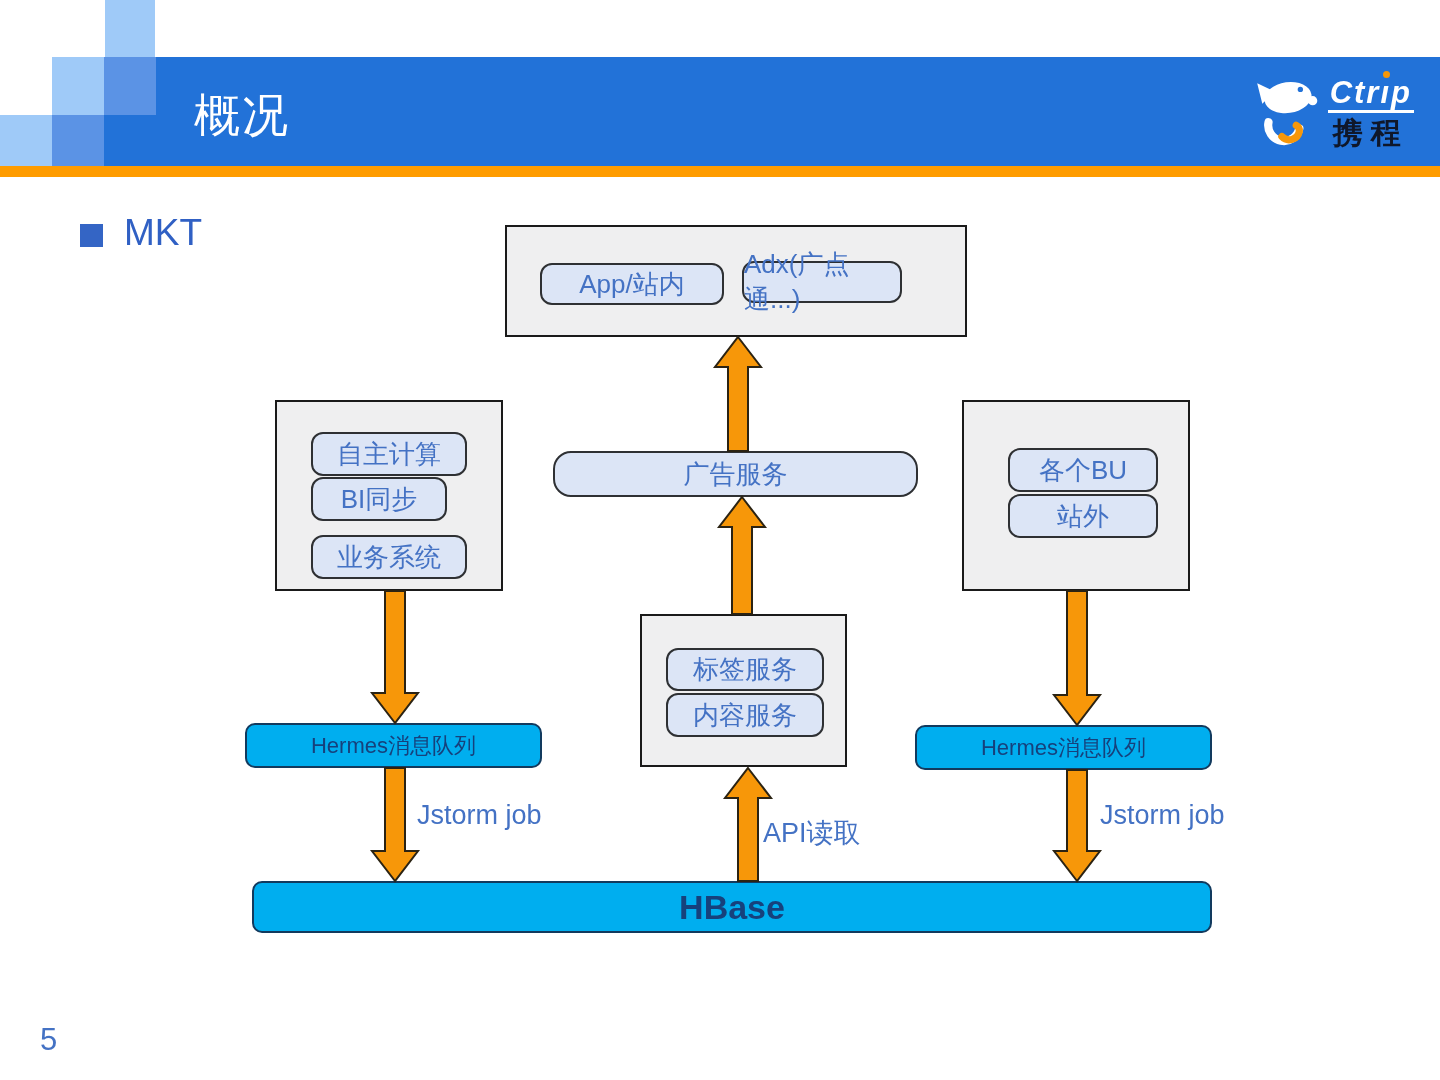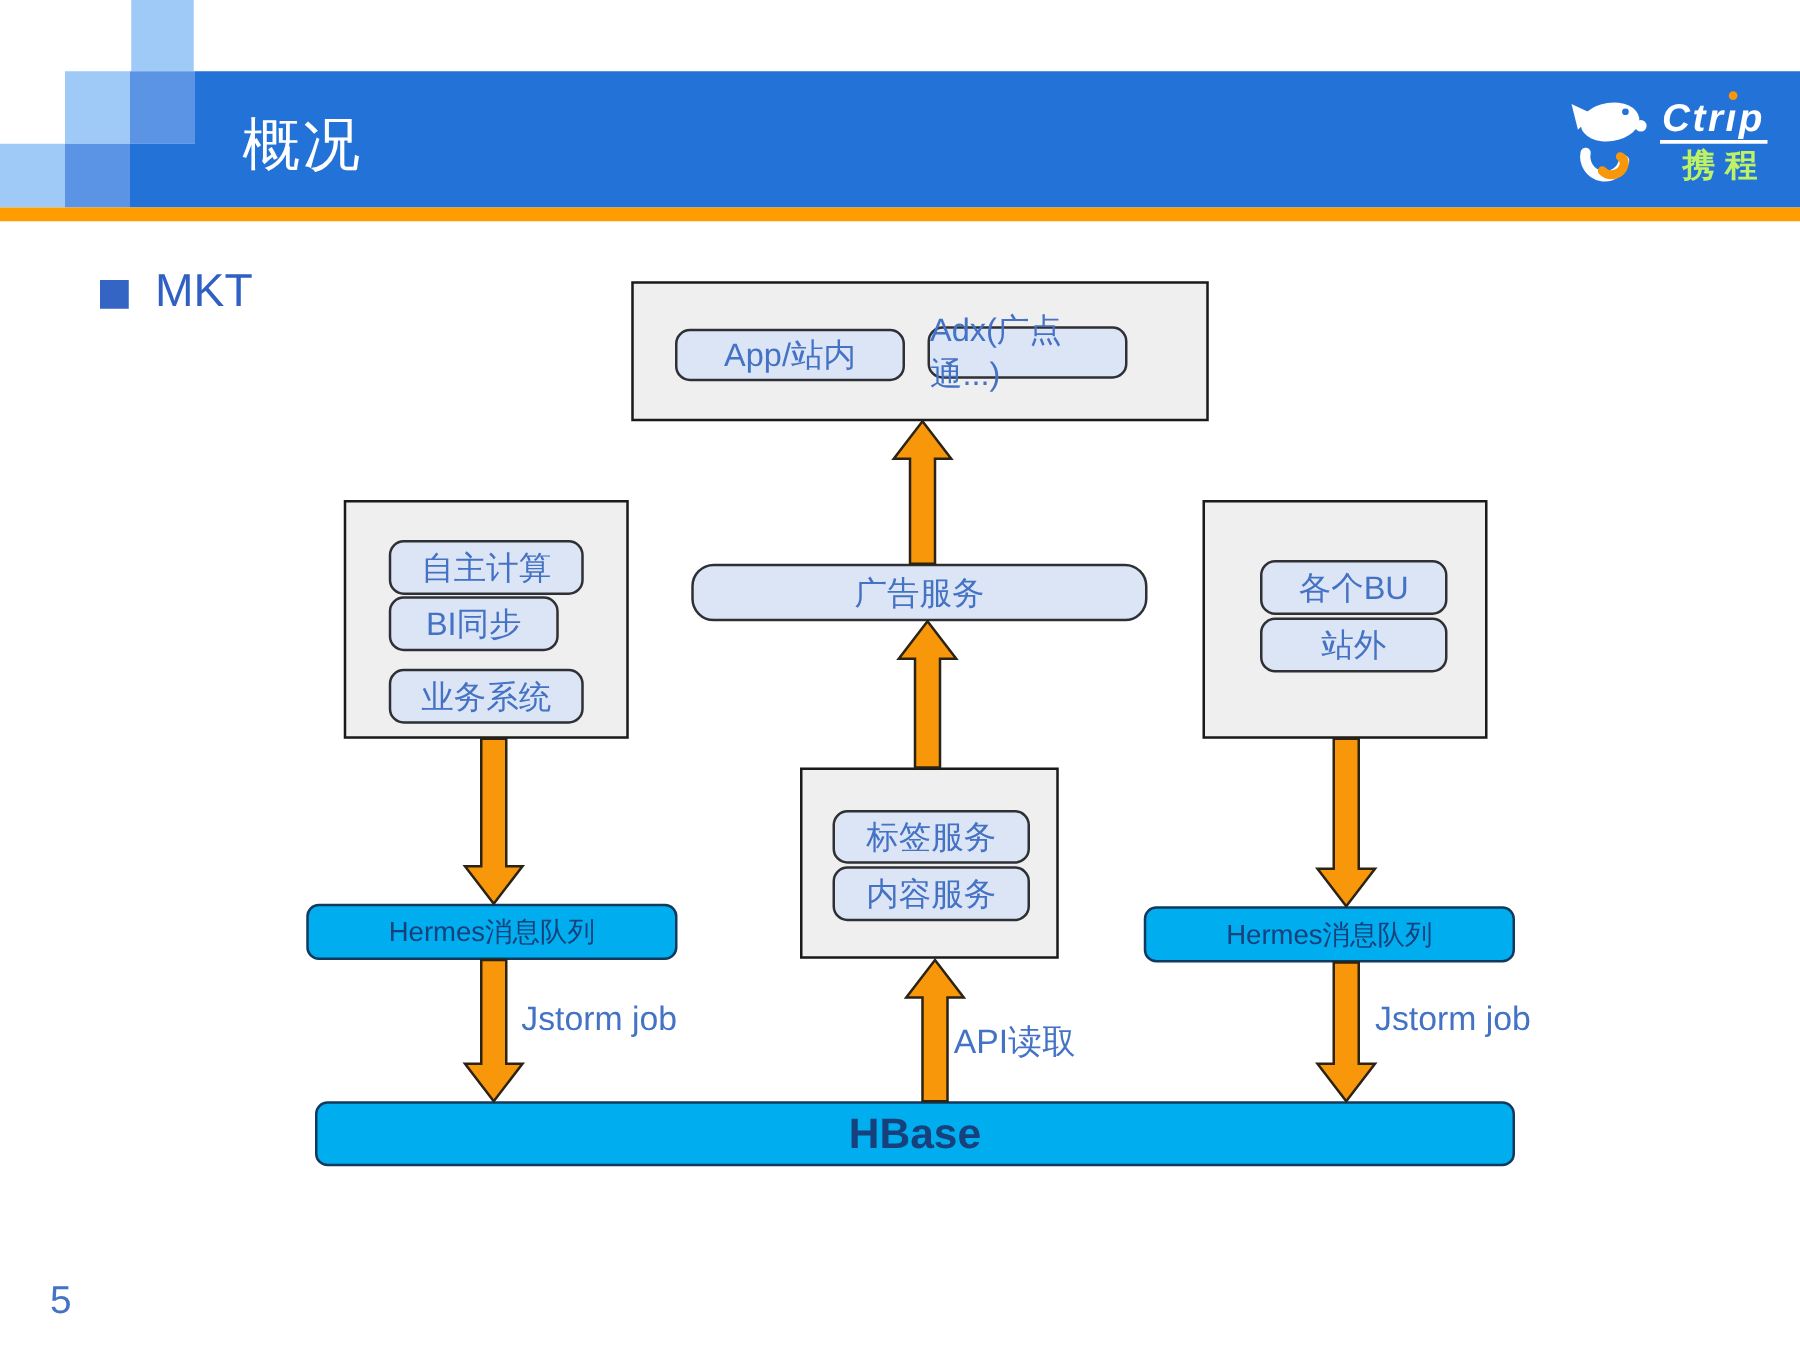--- a/index.html
+++ b/index.html
@@ -10,26 +10,26 @@
   .sq { position:absolute; }
   .sq.light  { background:#9FCAF8; }
   .sq.medium { background:#5B93E5; }
   .sq.dark   { background:#2272D8; }
   .header-bar { position:absolute; left:156px; top:57px; width:1284px; height:109px; background:#2272D8; }
   .slide-title { position:absolute; left:38px; top:28px; color:#ffffff; font-size:46px; font-weight:normal; letter-spacing:2px; }
   .orange-line { position:absolute; left:0; top:166px; width:1440px; height:11px; background:#FF9C00; }
 
   
   .logo { position:absolute; right:26px; top:18px; display:flex; align-items:center; gap:8px; }
-  .logo-text { display:flex; flex-direction:column; align-items:flex-end; }
+  .logo-text { display:flex; flex-direction:column; align-items:center; }
   .brand-en { color:#ffffff; font-size:31px; font-weight:bold; font-style:italic; letter-spacing:2px;
               border-bottom:3px solid #ffffff; padding:0 2px 2px 2px; line-height:1; position:relative; }
   .brand-en .idot { position:relative; font-style:italic; }
   .brand-en .idot::after { content:""; position:absolute; left:3px; top:-4px; width:7px; height:7px; border-radius:50%; background:#F79709; }
-  .brand-cn { color:#bef264; font-size:26px; font-weight:bold; letter-spacing:8px; line-height:1.1; margin-top:3px; }
+  .brand-cn { color:#0f172a; font-size:30px; font-weight:bold; letter-spacing:8px; line-height:1.1; margin-top:3px; }
 
   
   .bullet { position:absolute; left:80px; top:224px; width:23px; height:23px; background:#3465C5; }
   .section-label { position:absolute; left:124px; top:212px; font-size:37px; color:#3060C4; }
 
   
   .gbox { position:absolute; background:#EFEFF0; border:2px solid #1a1a1a; }
   .chip { position:absolute; background:#DCE5F6; border:2px solid #2E3033; border-radius:12px;
           color:#4472C4; font-size:26px; display:flex; align-items:center; justify-content:center; }
   .wide-chip { border-radius:18px; }

